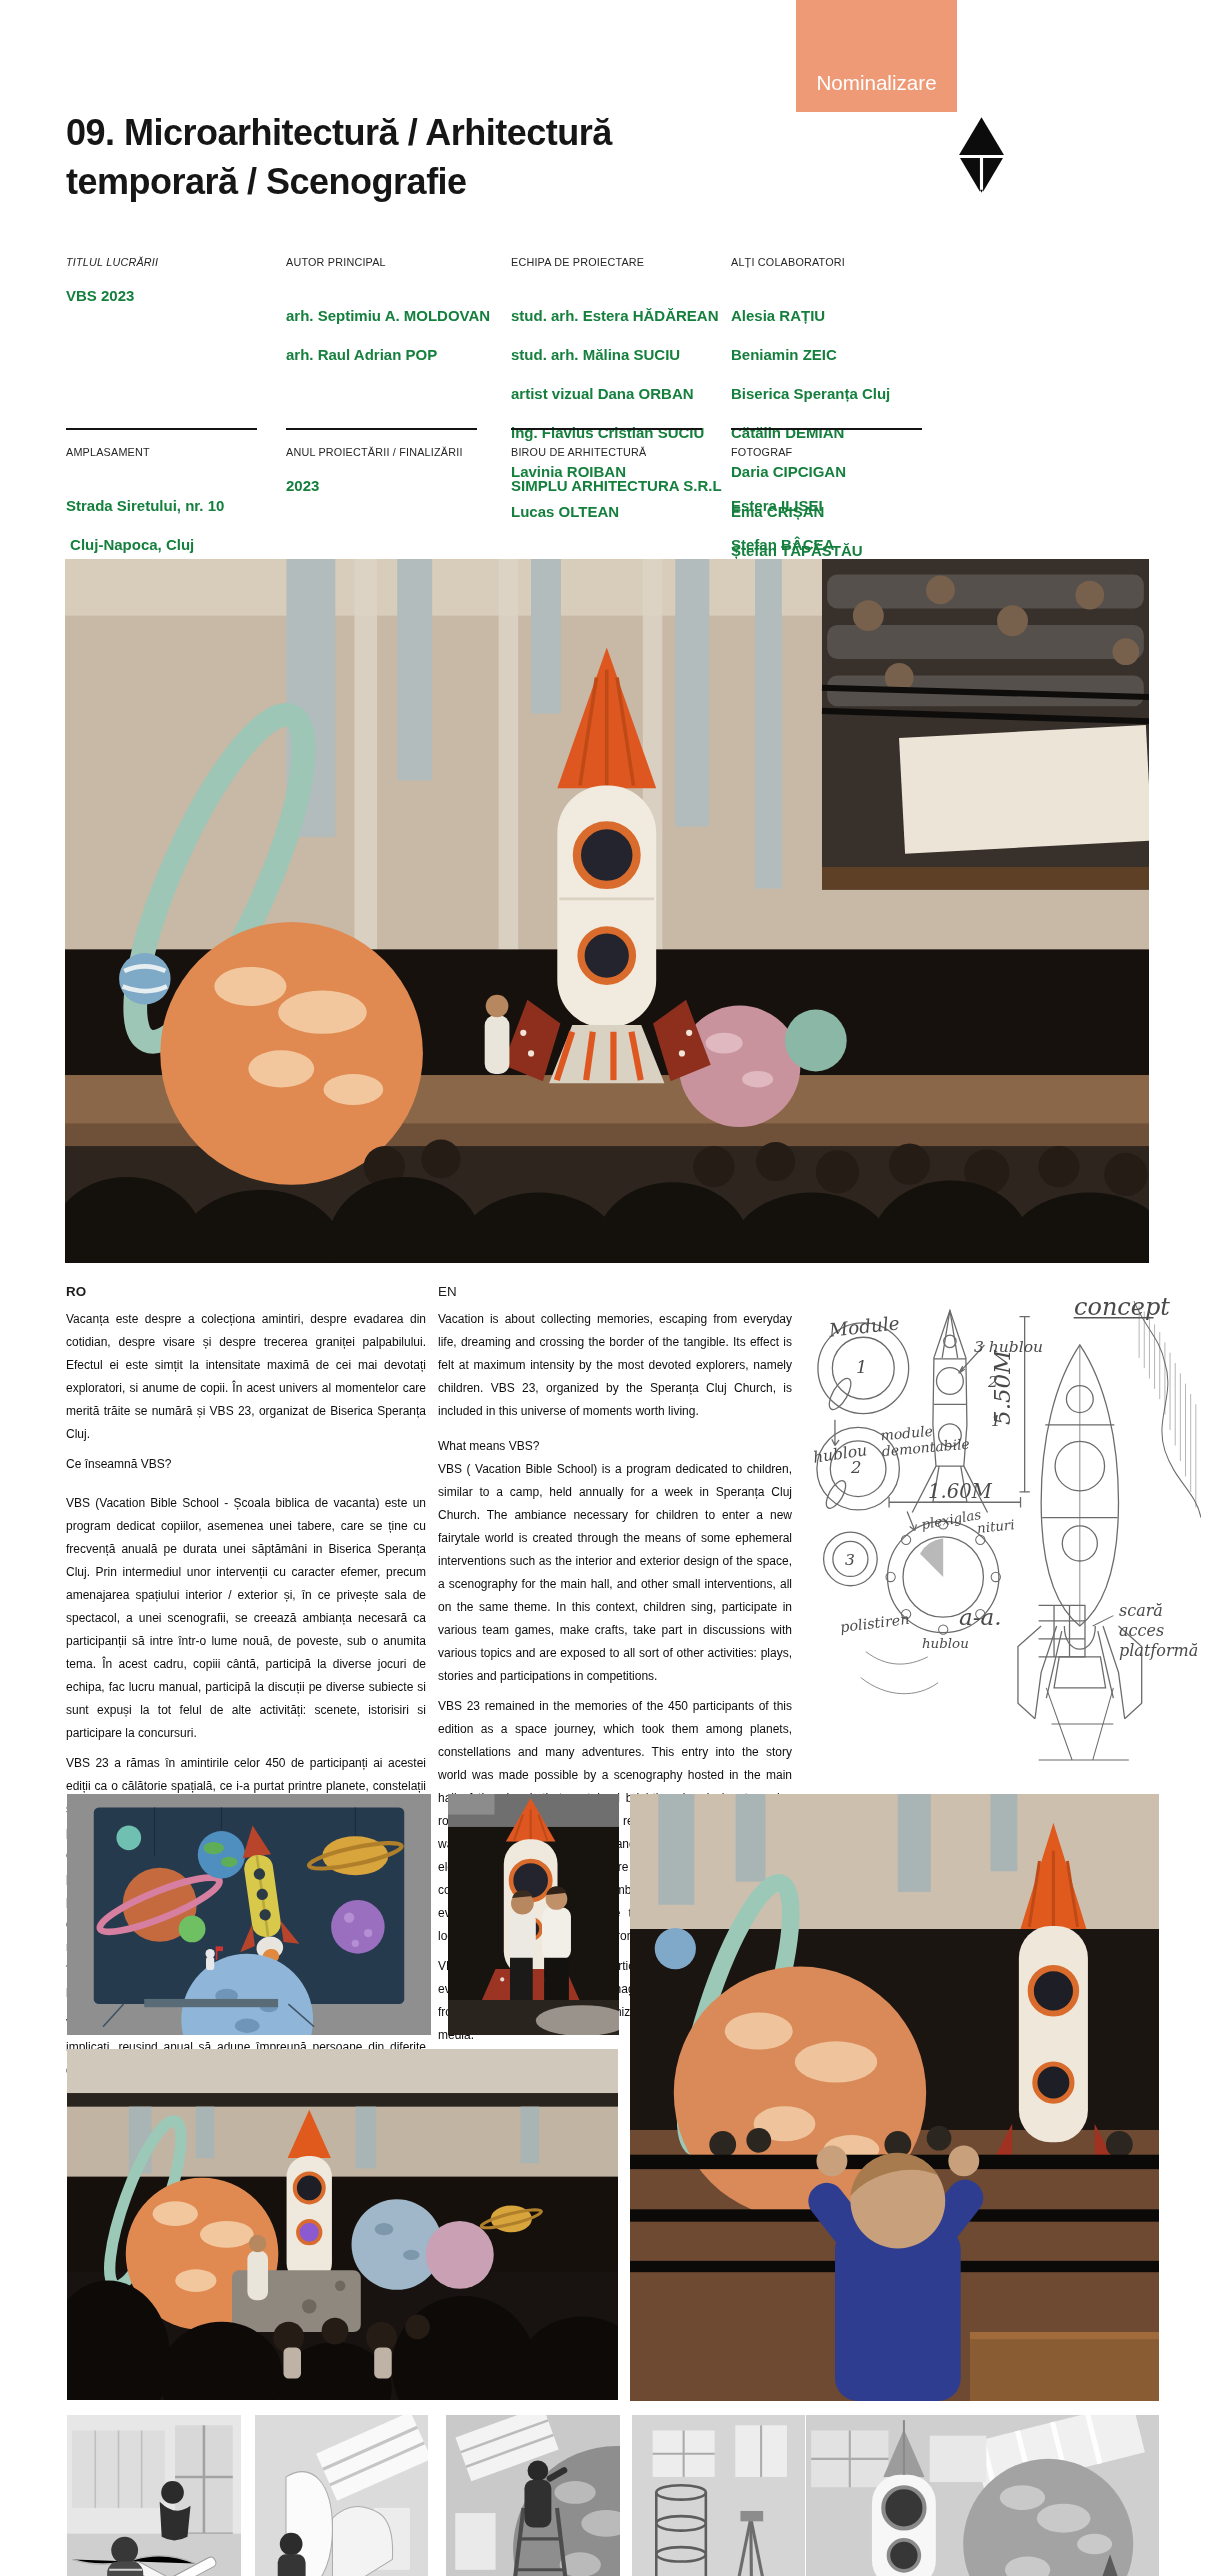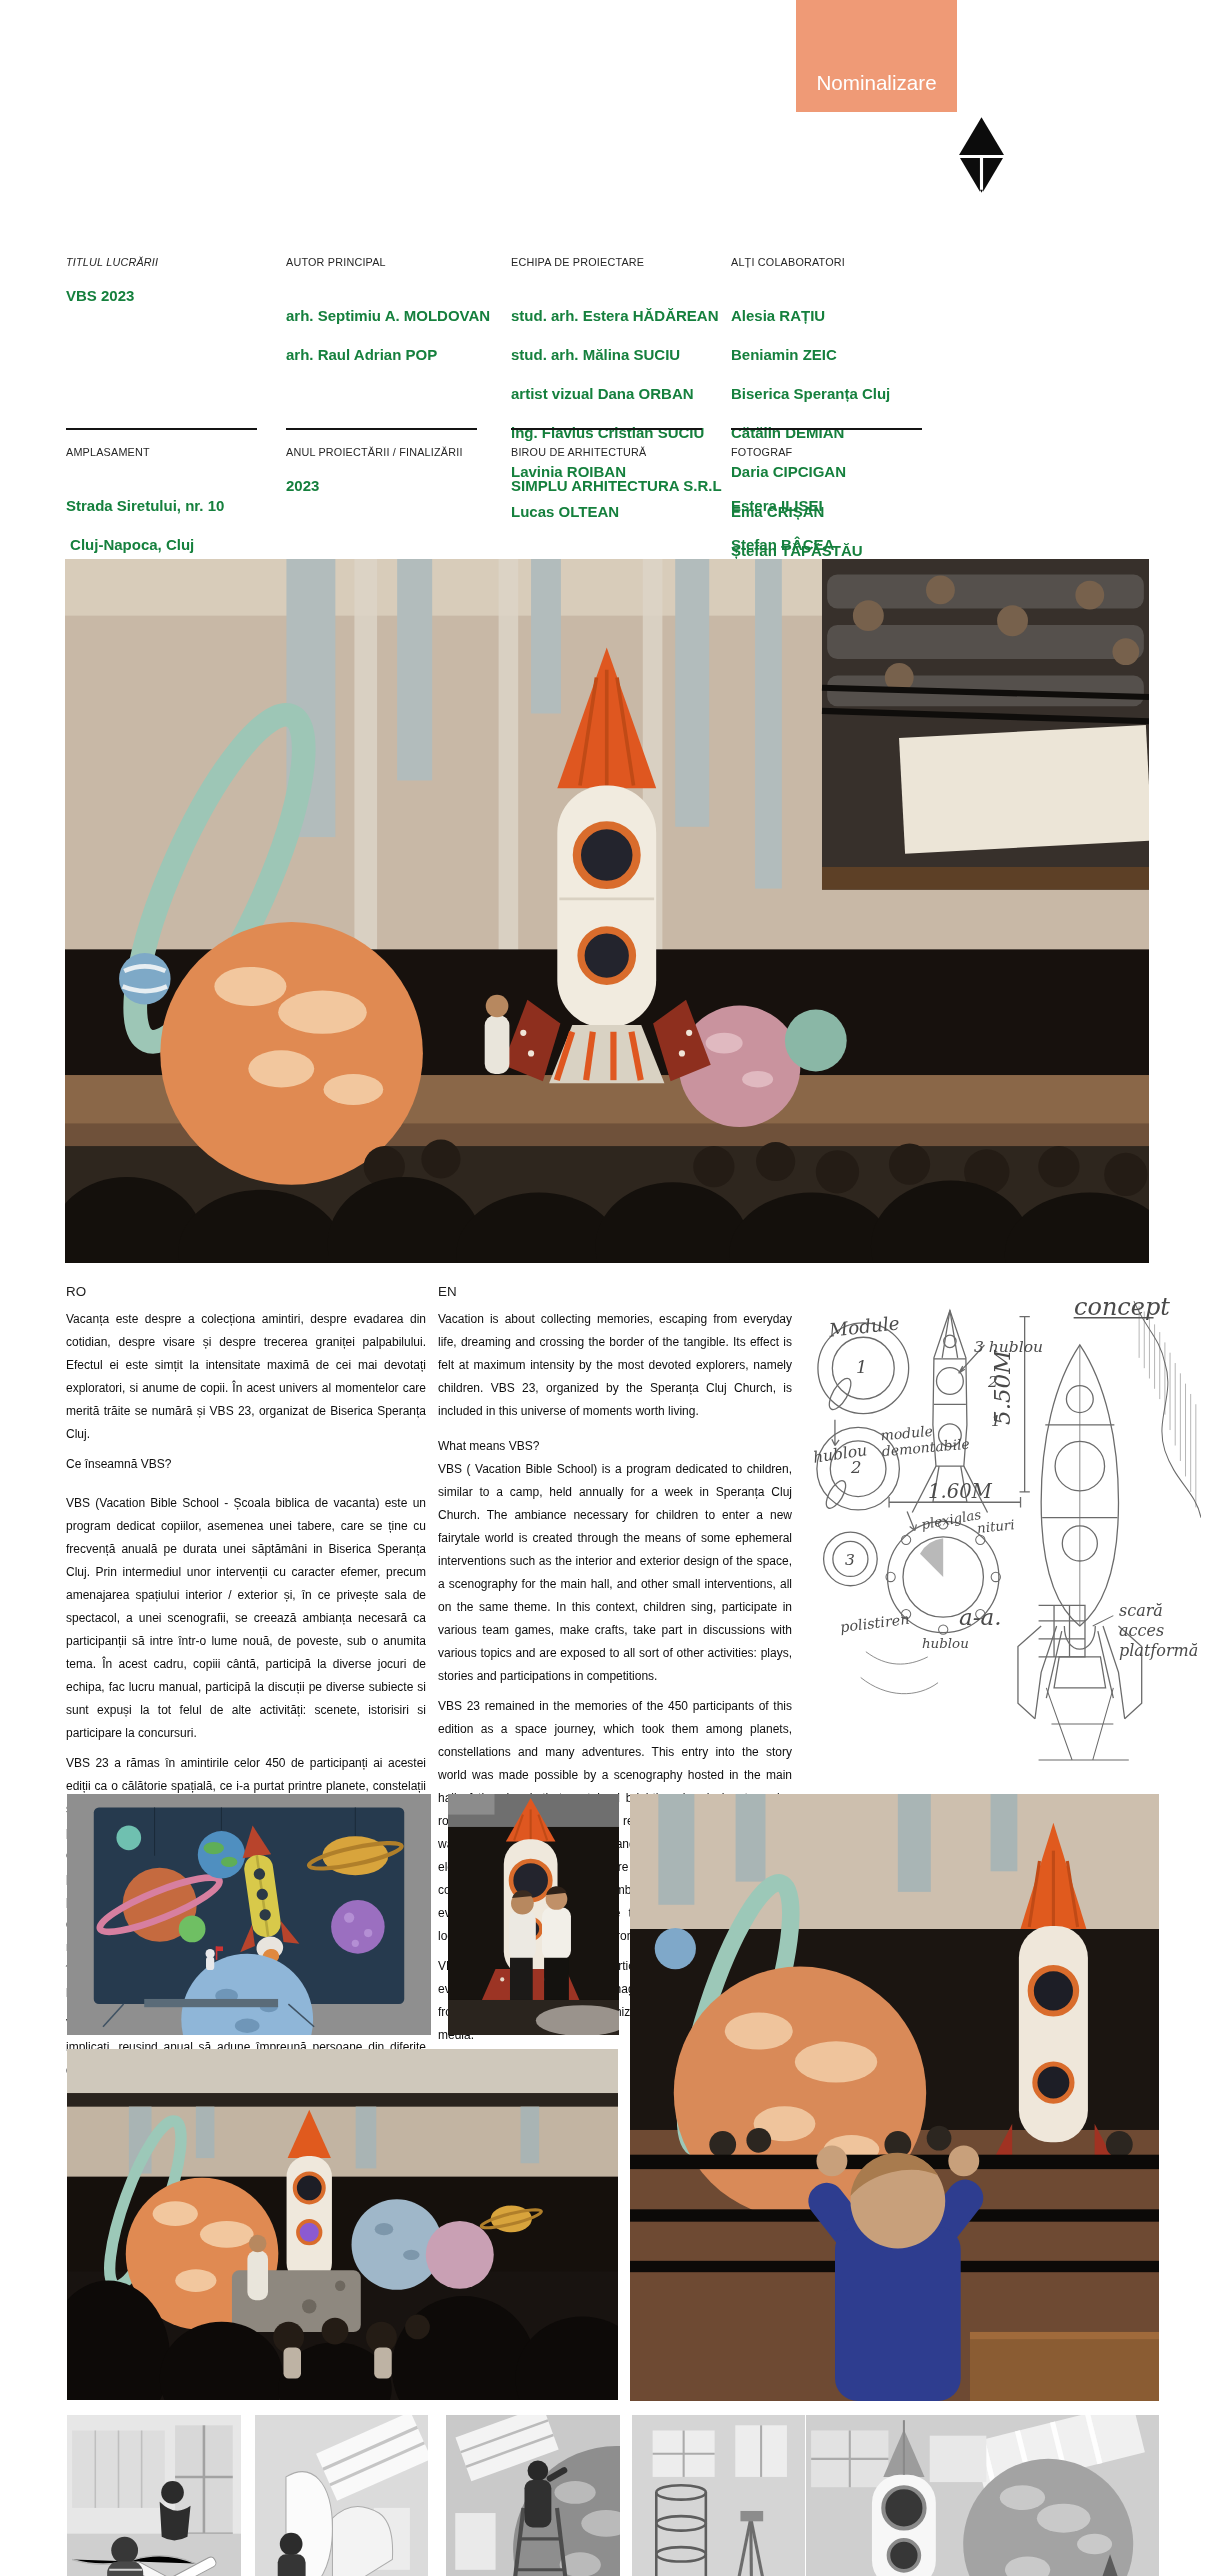--- a/index.html
+++ b/index.html
@@ -32,20 +32,24 @@
 
   <div class="abs" style="left:959px;top:117px;">
     <svg width="45" height="78" viewBox="0 0 88 152">
       <polygon points="44,0 88,74 0,74" fill="#0c0c0c"></polygon>
       <polygon points="2,80 41,80 41,146" fill="#0c0c0c"></polygon>
       <polygon points="47,80 86,80 47,146" fill="#0c0c0c"></polygon>
       <polygon points="44,148 41,142 47,142" fill="#0c0c0c"></polygon>
     </svg>
   </div>
 
+  <div class="abs title" style="left:66px;top:108px;width:773px;">
+    <div>09. Microarhitectură / Arhitectură</div>
+    <div>temporară / Scenografie</div>
+  </div>
 
   <div class="abs mlabel" style="left:66px;top:256px;font-style:italic;">TITLUL LUCRĂRII</div>
   <div class="abs mlabel" style="left:286px;top:256px;">AUTOR PRINCIPAL</div>
   <div class="abs mlabel" style="left:511px;top:256px;">ECHIPA DE PROIECTARE</div>
   <div class="abs mlabel" style="left:731px;top:256px;">ALȚI COLABORATORI</div>
 
   <div class="abs mval" style="left:66px;top:286px;">VBS 2023</div>
   <div class="abs mval" style="left:286px;top:286px;">
     <div>arh. Septimiu A. MOLDOVAN</div>
     <div>arh. Raul Adrian POP</div>
@@ -191,21 +195,21 @@
           <ellipse cx="660" cy="1330" rx="150" ry="130"></ellipse>
           <ellipse cx="920" cy="1350" rx="160" ry="120"></ellipse>
           <ellipse cx="1180" cy="1335" rx="150" ry="125"></ellipse>
           <ellipse cx="1450" cy="1350" rx="160" ry="120"></ellipse>
           <ellipse cx="1720" cy="1335" rx="155" ry="128"></ellipse>
           <ellipse cx="1990" cy="1350" rx="165" ry="120"></ellipse>
       </g>
     </svg>
   </div>
 
-  <div class="abs lang" style="left:66px;top:1284px;">RO</div>
+  <div class="abs lang" style="left:66px;top:1284px;font-weight:bold;">RO</div>
   <div class="abs body-text" style="left:66px;top:1308px;width:360px;">
     <p>Vacanța este despre a colecționa amintiri, despre evadarea din cotidian, despre visare și despre trecerea graniței palpabilului. Efectul ei este simțit la intensitate maximă de cei mai devotați exploratori, si anume de copii. În acest univers al momentelor care merită trăite se numără și VBS 23, organizat de Biserica Speranța Cluj.</p>
     <p style="margin-bottom:16px;">Ce înseamnă VBS?</p>
     <p>VBS (Vacation Bible School - Școala biblica de vacanta) este un program dedicat copiilor, asemenea unei tabere, care se ține cu frecvență anuală pe durata unei săptămâni in Biserica Speranța Cluj. Prin intermediul unor intervenții cu caracter efemer, precum amenajarea spațiului interior / exterior și, în ce privește sala de spectacol, a unei scenografii, se creează ambianța necesară ca participanții să intre într-o lume nouă, de poveste, sub o anumita tema. În acest cadru, copiii cântă, participă la diverse jocuri de echipa, fac lucru manual, participă la discuții pe diverse subiecte si sunt expuși la tot felul de alte activități: scenete, istorisiri si participare la concursuri.</p>
     <p>VBS 23 a rămas în amintirile celor 450 de participanți ai acestei ediții ca o călătorie spațială, ce i-a purtat printre planete, constelații si multe peripeții. Această pătrundere în lumea de poveste a fost posibila printr-o scenografie găzduită de sala mare a bisericii care conținea planete viu colorate și o rachetă, realizate din materiale predominant reciclate. Acest cadru a fost locul de desfășurare pentru scenetele zilnice si momentele muzicale. Elementele de dimensiuni mari ale scenografiei au fost realizate din piese modulare putând fi asamblate și dezasamblate. Astfel, după încheierea evenimentului, decorul a putut să circule între mai multe locații, pentru a aduce bucurie copiilor și din alte orașe din țară.</p>
     <p>VBS 23 este atât despre copii participanți cât și despre toți cei implicați, reușind anual să adune împreună persoane din diferite departamente: organizare, amenajare, muzică și media.</p>
   </div>
 
   <div class="abs lang" style="left:438px;top:1284px;">EN</div>
   <div class="abs body-text" style="left:438px;top:1308px;width:354px;">

